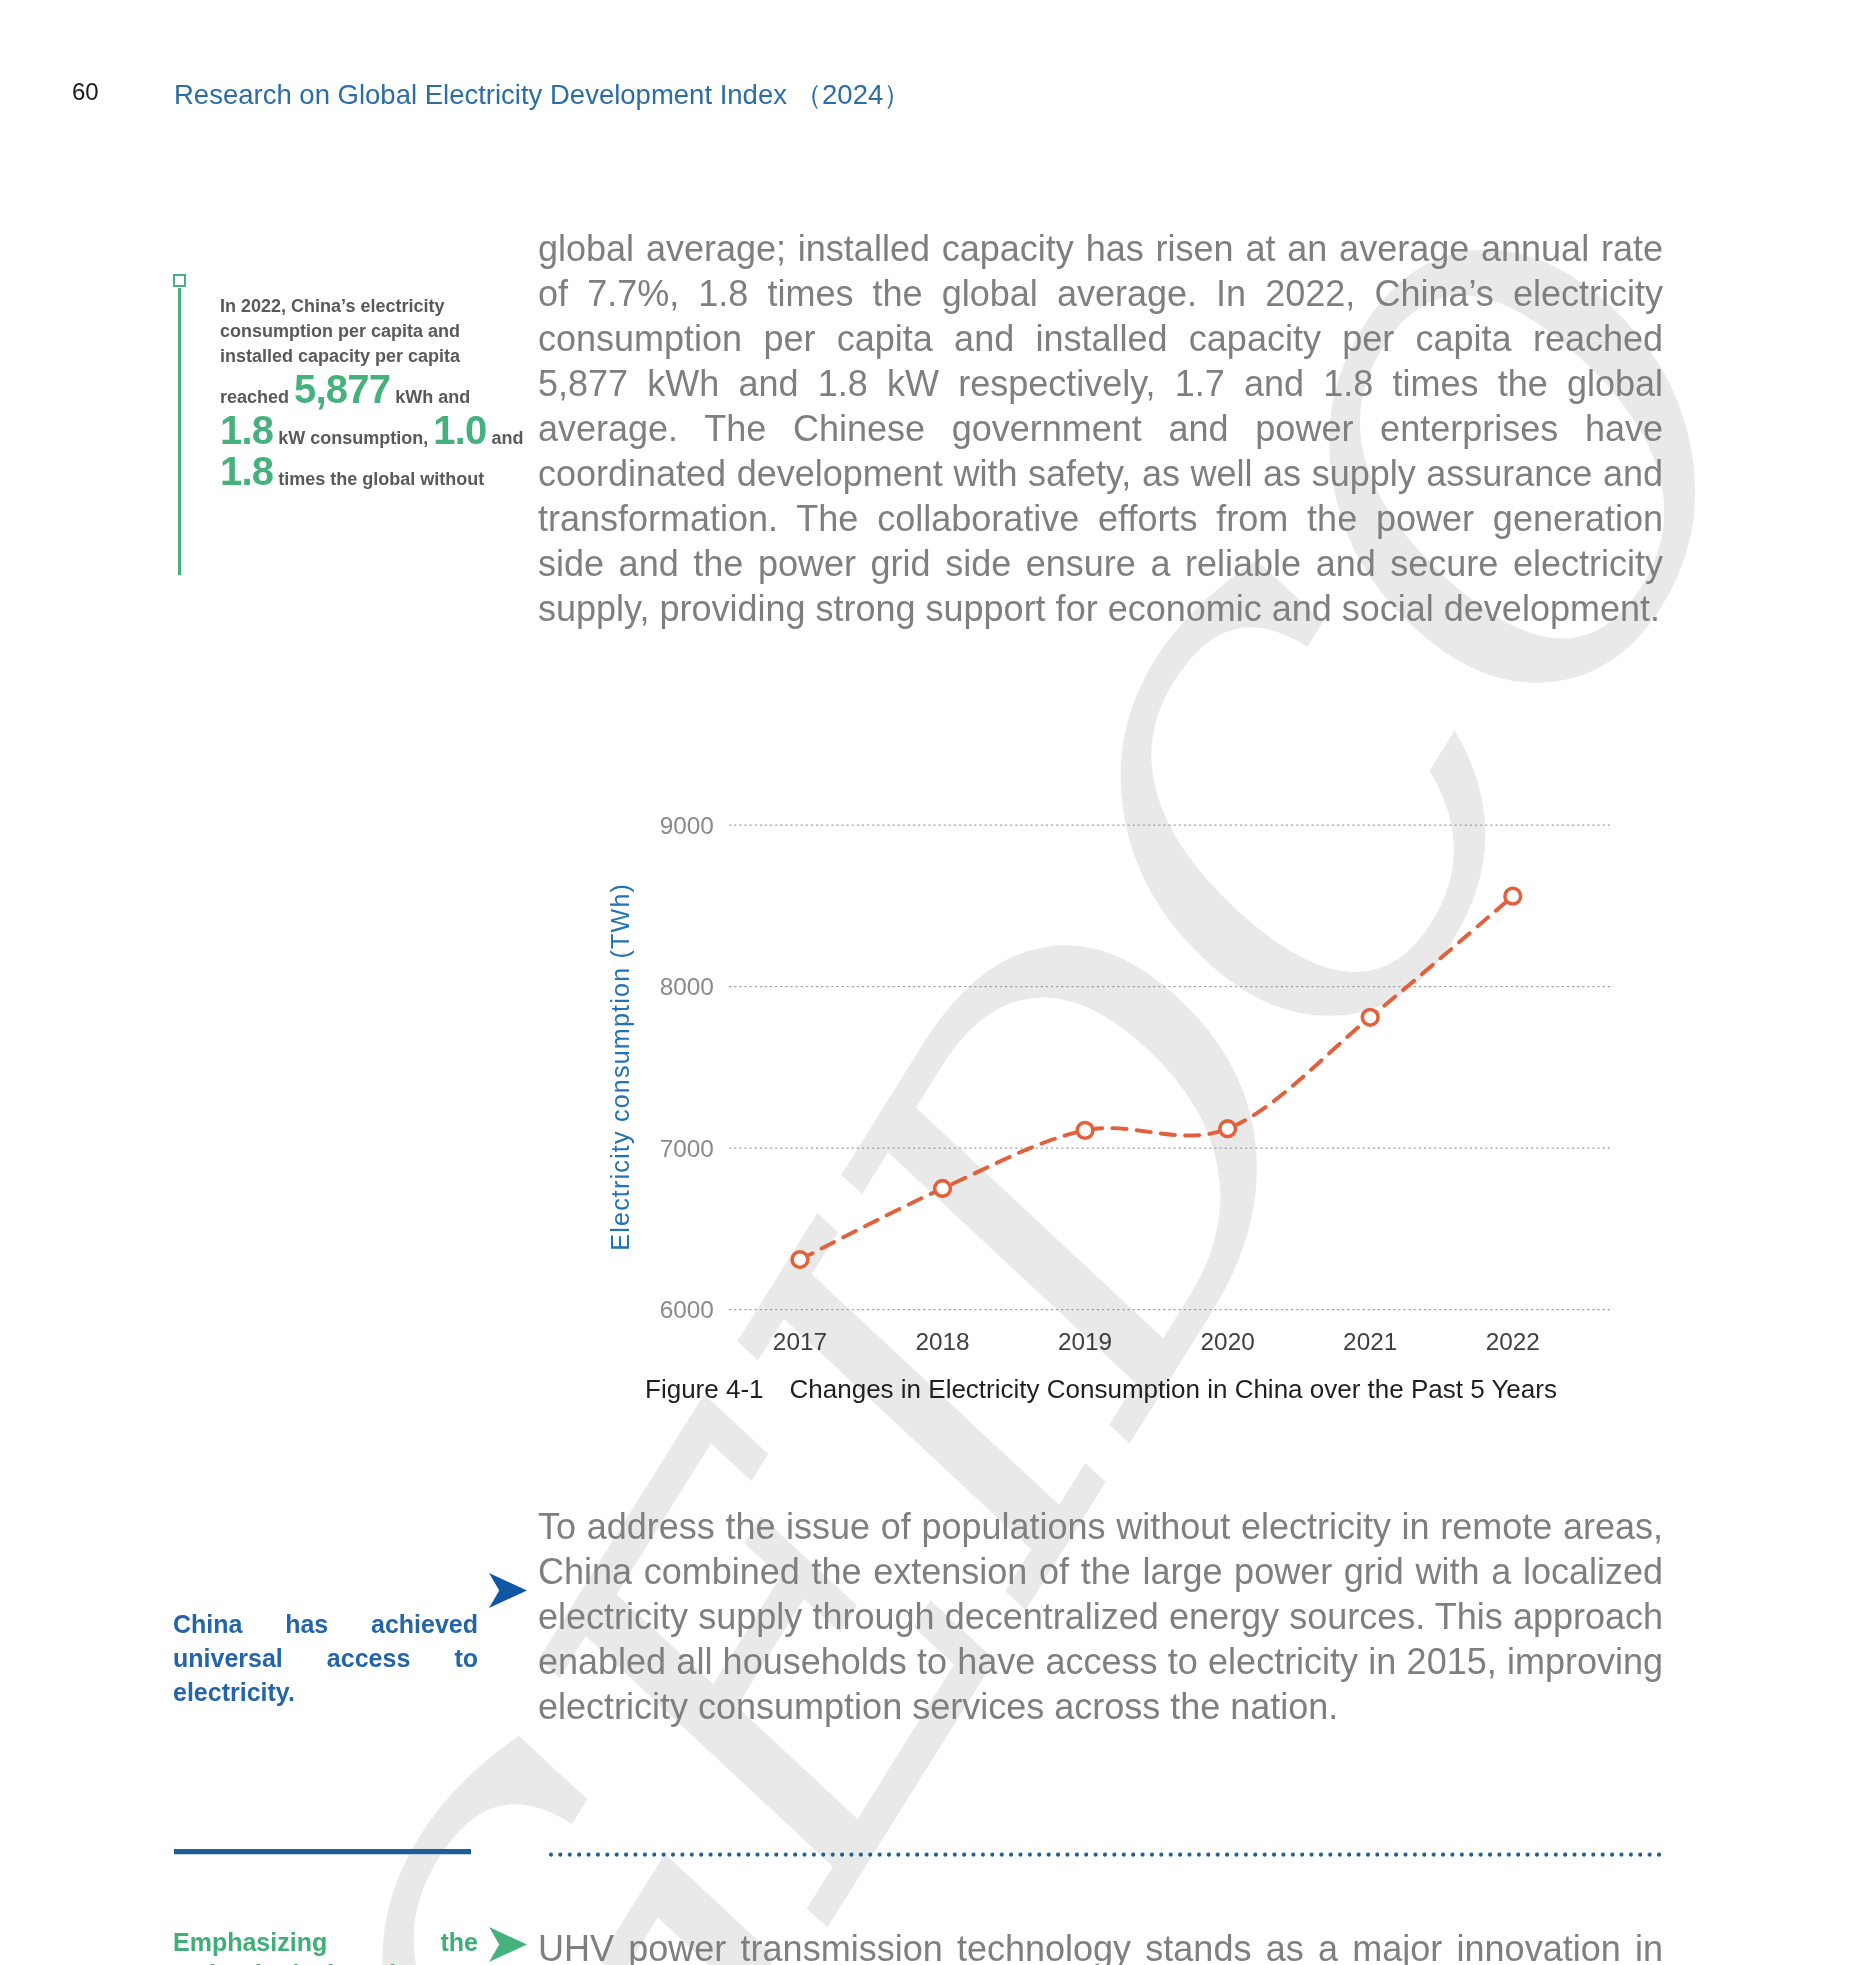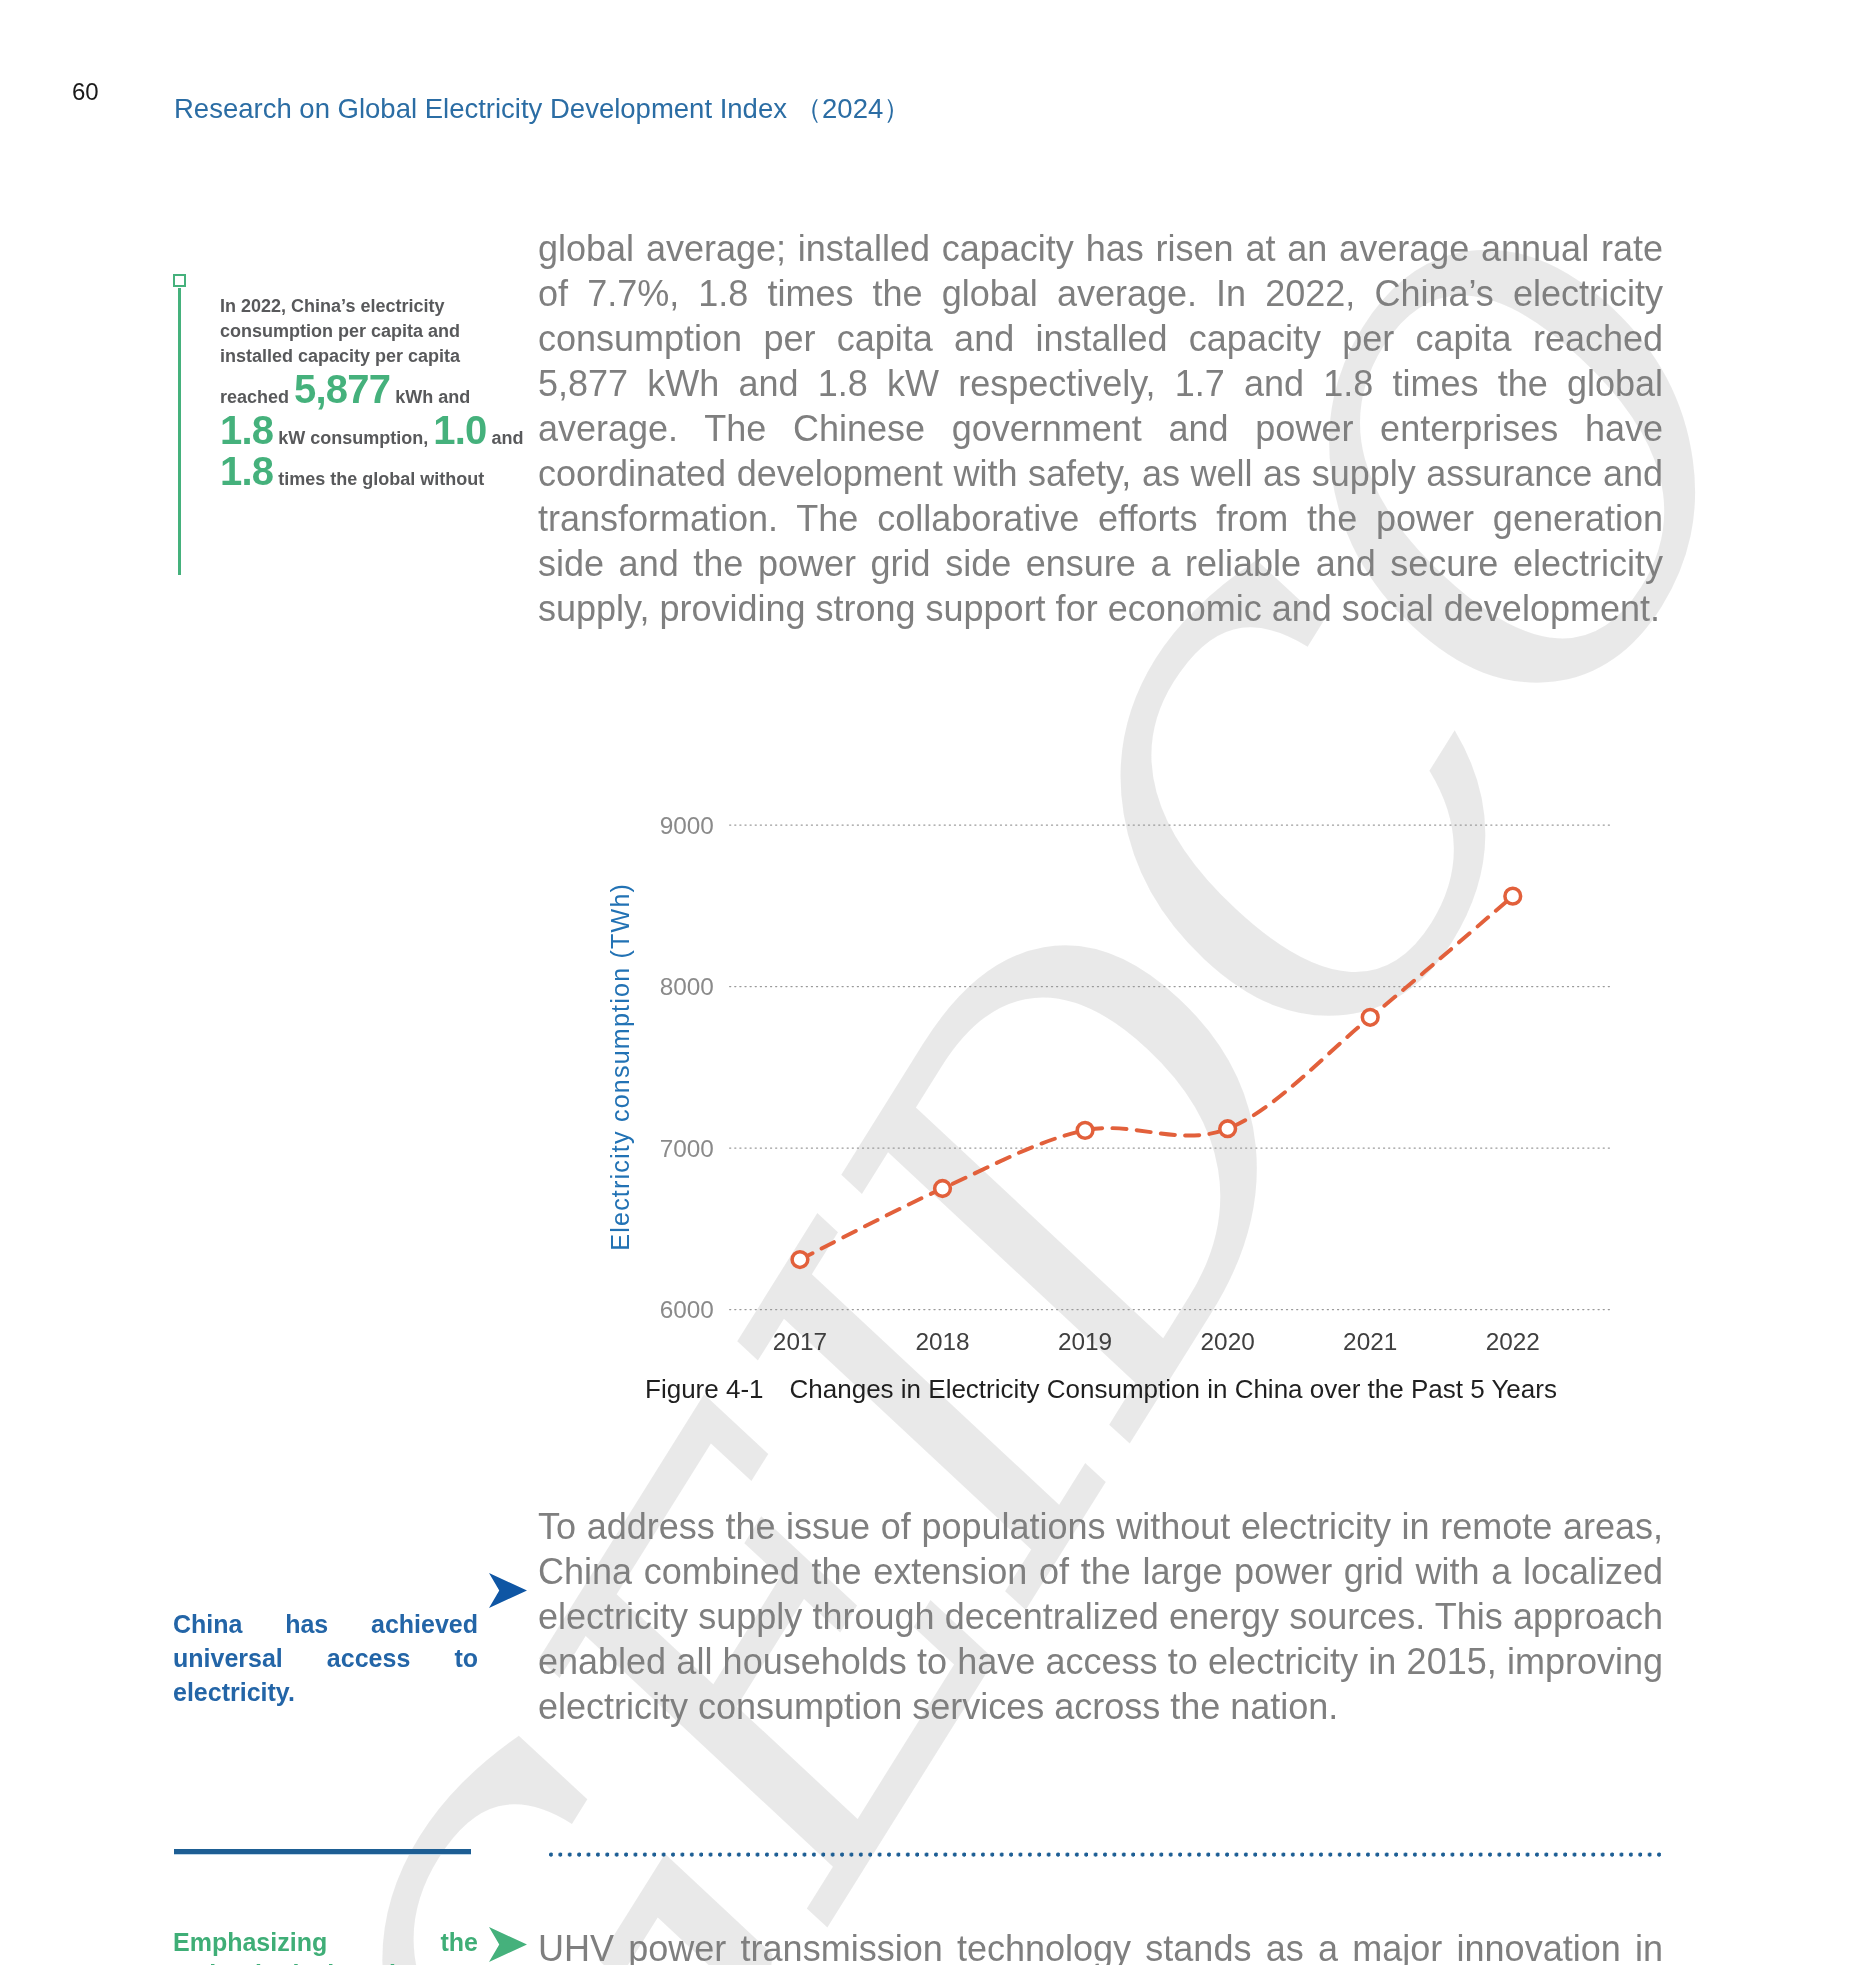--- a/index.html
+++ b/index.html
@@ -8,21 +8,21 @@
   .page > *{position:absolute;z-index:1;}
 
   
   #watermark{left:-59px;top:973px;width:2201px;height:531px;line-height:531px;
     font-family:"DejaVu Serif",serif;font-style:italic;font-size:531px;white-space:nowrap;
     text-align:center;color:var(--watermark_gray,#dcdcdc);opacity:.6;letter-spacing:-13.4px;
     transform:rotate(-58deg);z-index:0;}
 
   
   #pgnum{left:72px;top:78px;font-size:24px;color:var(--page_number_dark,#1a1a1a);}
-  #pgtitle{left:174px;top:91px;font-size:27.5px;color:var(--header_blue,#2b6da4);}
+  #pgtitle{left:174px;top:77px;font-size:27.5px;color:var(--header_blue,#2b6da4);}
 
   
   #co-square{left:173px;top:274px;width:8.6px;height:8.6px;border:2.8px solid var(--green,#45b17c);}
   #co-line{left:178px;top:288px;width:2.8px;height:287px;background:var(--green,#45b17c);}
   #co-text{left:220px;top:294px;width:305px;font-size:18px;line-height:25px;font-weight:bold;
     color:var(--callout_gray,#58595b);}
   #co-text .co-big{font-size:40px;line-height:1.02;color:var(--green,#45b17c);letter-spacing:-0.8px;}
 
   
   .bodypar{width:1125px;left:538px;margin:0;font-size:36px;line-height:45px;

